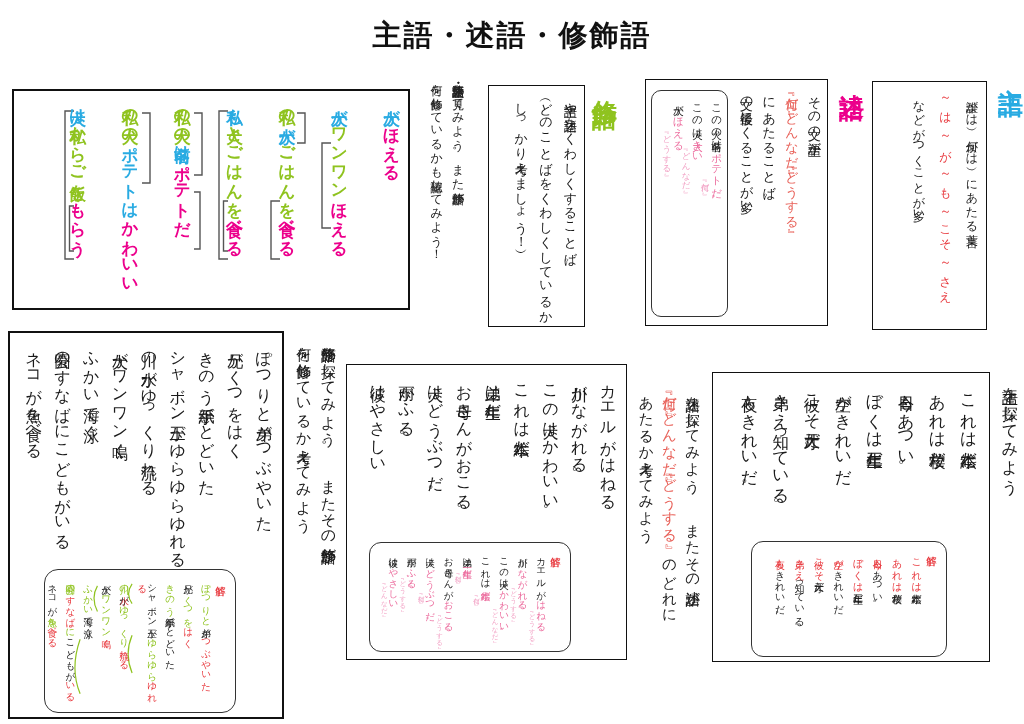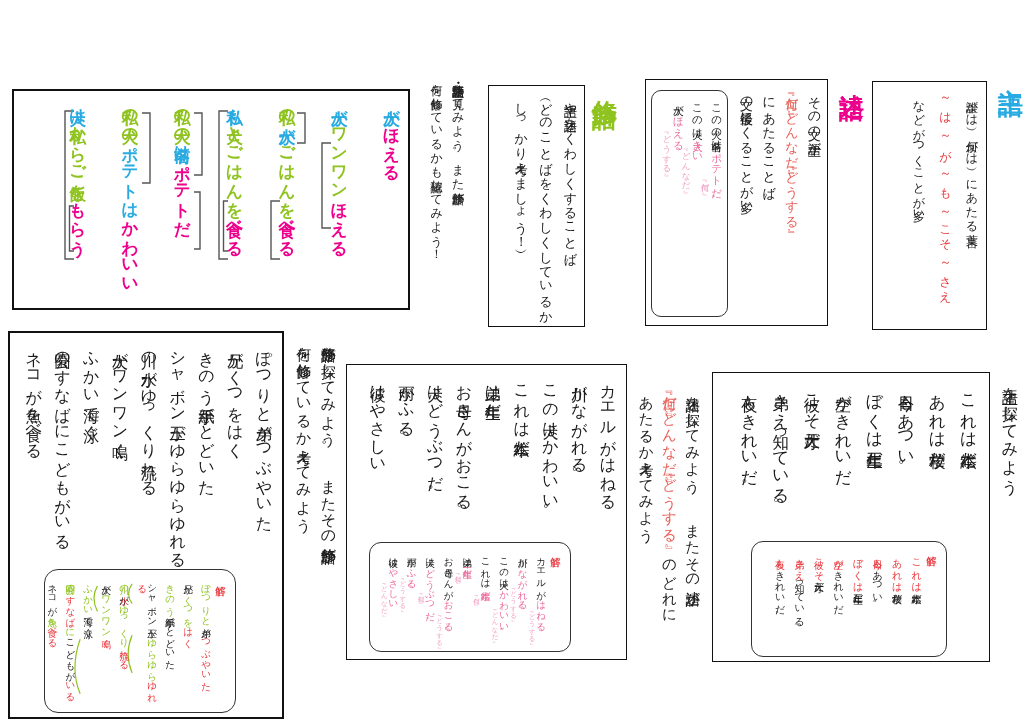--- a/index.html
+++ b/index.html
@@ -94,20 +94,21 @@
   #jAnsLabel{right:7px;top:6px;font-size:10.5px}
   #jAns{right:25px;top:10px;height:98px;font-size:10px}
   #jAns .sent{margin-left:9px}
   #kCaption{left:999px;top:376px;height:300px;font-size:16px}
 </style>
 </head>
 <body>
 
 <div class="page">
 
+  <div class="main-title">主語・述語・修飾語</div>
 
   <div class="box" id="exampleBox">
     <svg class="overlay" viewBox="0 0 394 217">
       <g fill="none" stroke="#555" stroke-width="1.4">
         <path d="M317 52 H308 V137 H317"></path>
         <path d="M283 22 H291 V52 H283"></path>
         <path d="M266 110 H257 V168 H266"></path>
         <path d="M214 20 H205 V168 H214"></path>
         <path d="M214 110 H209.5 V160 H214"></path>
         <path d="M180 22 H188 V84 H180"></path>

